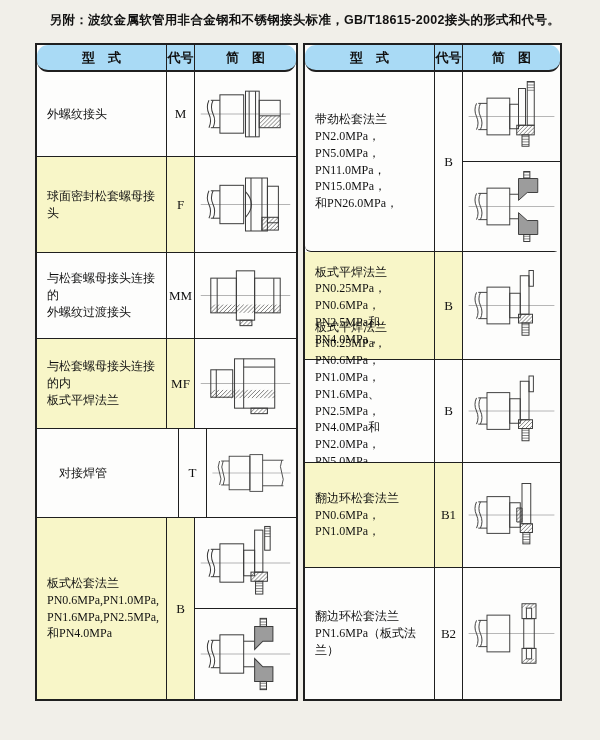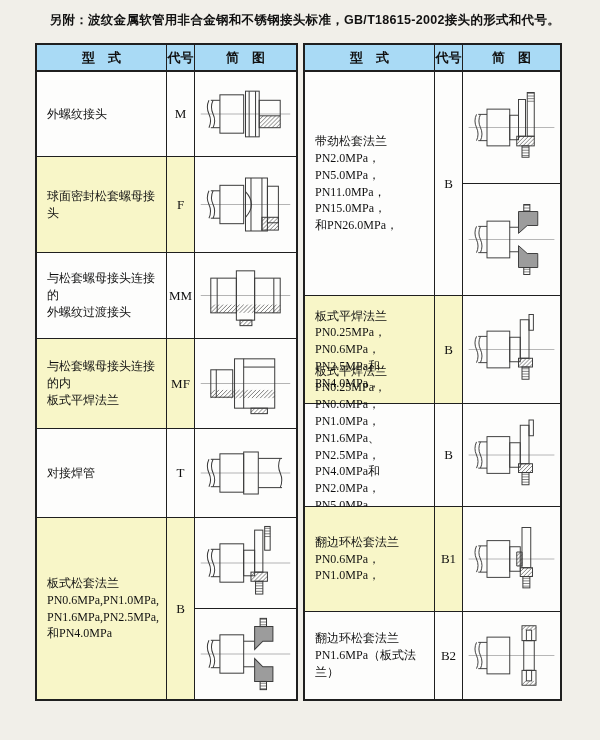--- a/index.html
+++ b/index.html
@@ -7,21 +7,21 @@
        font-family:"Liberation Sans",sans-serif;color:#111;}
   .page{position:relative;width:600px;height:740px;overflow:hidden;}
   .title{position:absolute;left:20px;top:12px;width:540px;
          font-size:12.5px;font-weight:bold;letter-spacing:.3px;text-align:right;}
   .tbl{position:absolute;top:43px;height:658px;box-sizing:border-box;
        border:2px solid var(--border,#1f1f1f);background:#fdfdfc;
        display:flex;flex-direction:column;}
   .tbl.left{left:35px;width:263px;}
   .tbl.right{left:303px;width:259px;}
   .hrow{display:flex;height:27px;flex:none;box-sizing:border-box;
-        background:var(--header-bg,#a9daf5);border-bottom:2px solid var(--border,#1f1f1f);}
+        background:var(--header-bg,#a9daf5);border-bottom:2px solid var(--border,#1f1f1f);border-radius:11px;}
   .hc{display:flex;align-items:center;justify-content:center;box-sizing:border-box;
       font-size:13px;font-weight:bold;}
   .hc.t{width:130px;border-right:1px solid var(--border,#1f1f1f);}
   .hc.c{width:28px;border-right:1px solid var(--border,#1f1f1f);font-family:Liberation Serif, serif;}
   .hc.d{flex:1;}
   .row{display:flex;flex:none;box-sizing:border-box;
        border-bottom:1px solid var(--border,#1f1f1f);}
   .row:last-child{border-bottom:none;}
   .cell-type{width:130px;box-sizing:border-box;border-right:1px solid var(--border,#1f1f1f);
              display:flex;flex-direction:column;justify-content:center;
@@ -186,21 +186,21 @@
               <line x1="81.5" y1="58" x2="84" y2="55.5" stroke="#3b3b3b" stroke-width="0.7"></line>
               <line x1="58" y1="73.5" x2="62.5" y2="69" stroke="#3b3b3b" stroke-width="0.7"></line>
               <line x1="61" y1="75" x2="67" y2="69" stroke="#3b3b3b" stroke-width="0.7"></line>
               <line x1="65.5" y1="75" x2="71.5" y2="69" stroke="#3b3b3b" stroke-width="0.7"></line>
               <line x1="70" y1="75" x2="76" y2="69" stroke="#3b3b3b" stroke-width="0.7"></line>
               <line x1="74.5" y1="75" x2="76" y2="73.5" stroke="#3b3b3b" stroke-width="0.7"></line>
             </svg>
           </div>
         </div>
       </div>
-      <div class="row" style="height: 89px;">
+      <div class="row" style="height: 89px; padding-left: 12px;">
         <div class="cell-type">
           <div>对接焊管</div>
         </div>
         <div class="cell-code">T</div>
         <div class="cell-diag">
           <div class="subfig">
             <svg viewBox="0 0 104 84" preserveAspectRatio="xMidYMid meet">
               <line x1="3" y1="42" x2="101" y2="42" stroke="#8a8a8a" stroke-width="0.7"></line>
               <path d="M12,27 q-3.5,7.5 0,15 q3.5,7.5 0,15" stroke="#3b3b3b" stroke-width="1.1" fill="none"></path>
 <path d="M16.5,27 q-3.5,7.5 0,15 q3.5,7.5 0,15" stroke="#3b3b3b" stroke-width="1.1" fill="none"></path>
@@ -278,21 +278,21 @@
         </div>
       </div>
     </div>
 
   <div class="tbl right" id="right-table">
     <div class="hrow">
       <div class="hc t">型　式</div>
       <div class="hc c">代号</div>
       <div class="hc d">简　图</div>
     </div>
-  <div class="row" style="height: 224px;">
+  <div class="row" style="height: 180px; border-radius: 6px;">
         <div class="cell-type">
           <div>带劲松套法兰</div>
           <div>PN2.0MPa，PN5.0MPa，</div>
           <div>PN11.0MPa，PN15.0MPa，</div>
           <div>和PN26.0MPa，</div>
         </div>
         <div class="cell-code">B</div>
         <div class="cell-diag">
           <div class="subfig">
             <svg viewBox="0 0 104 84" preserveAspectRatio="xMidYMid meet">

